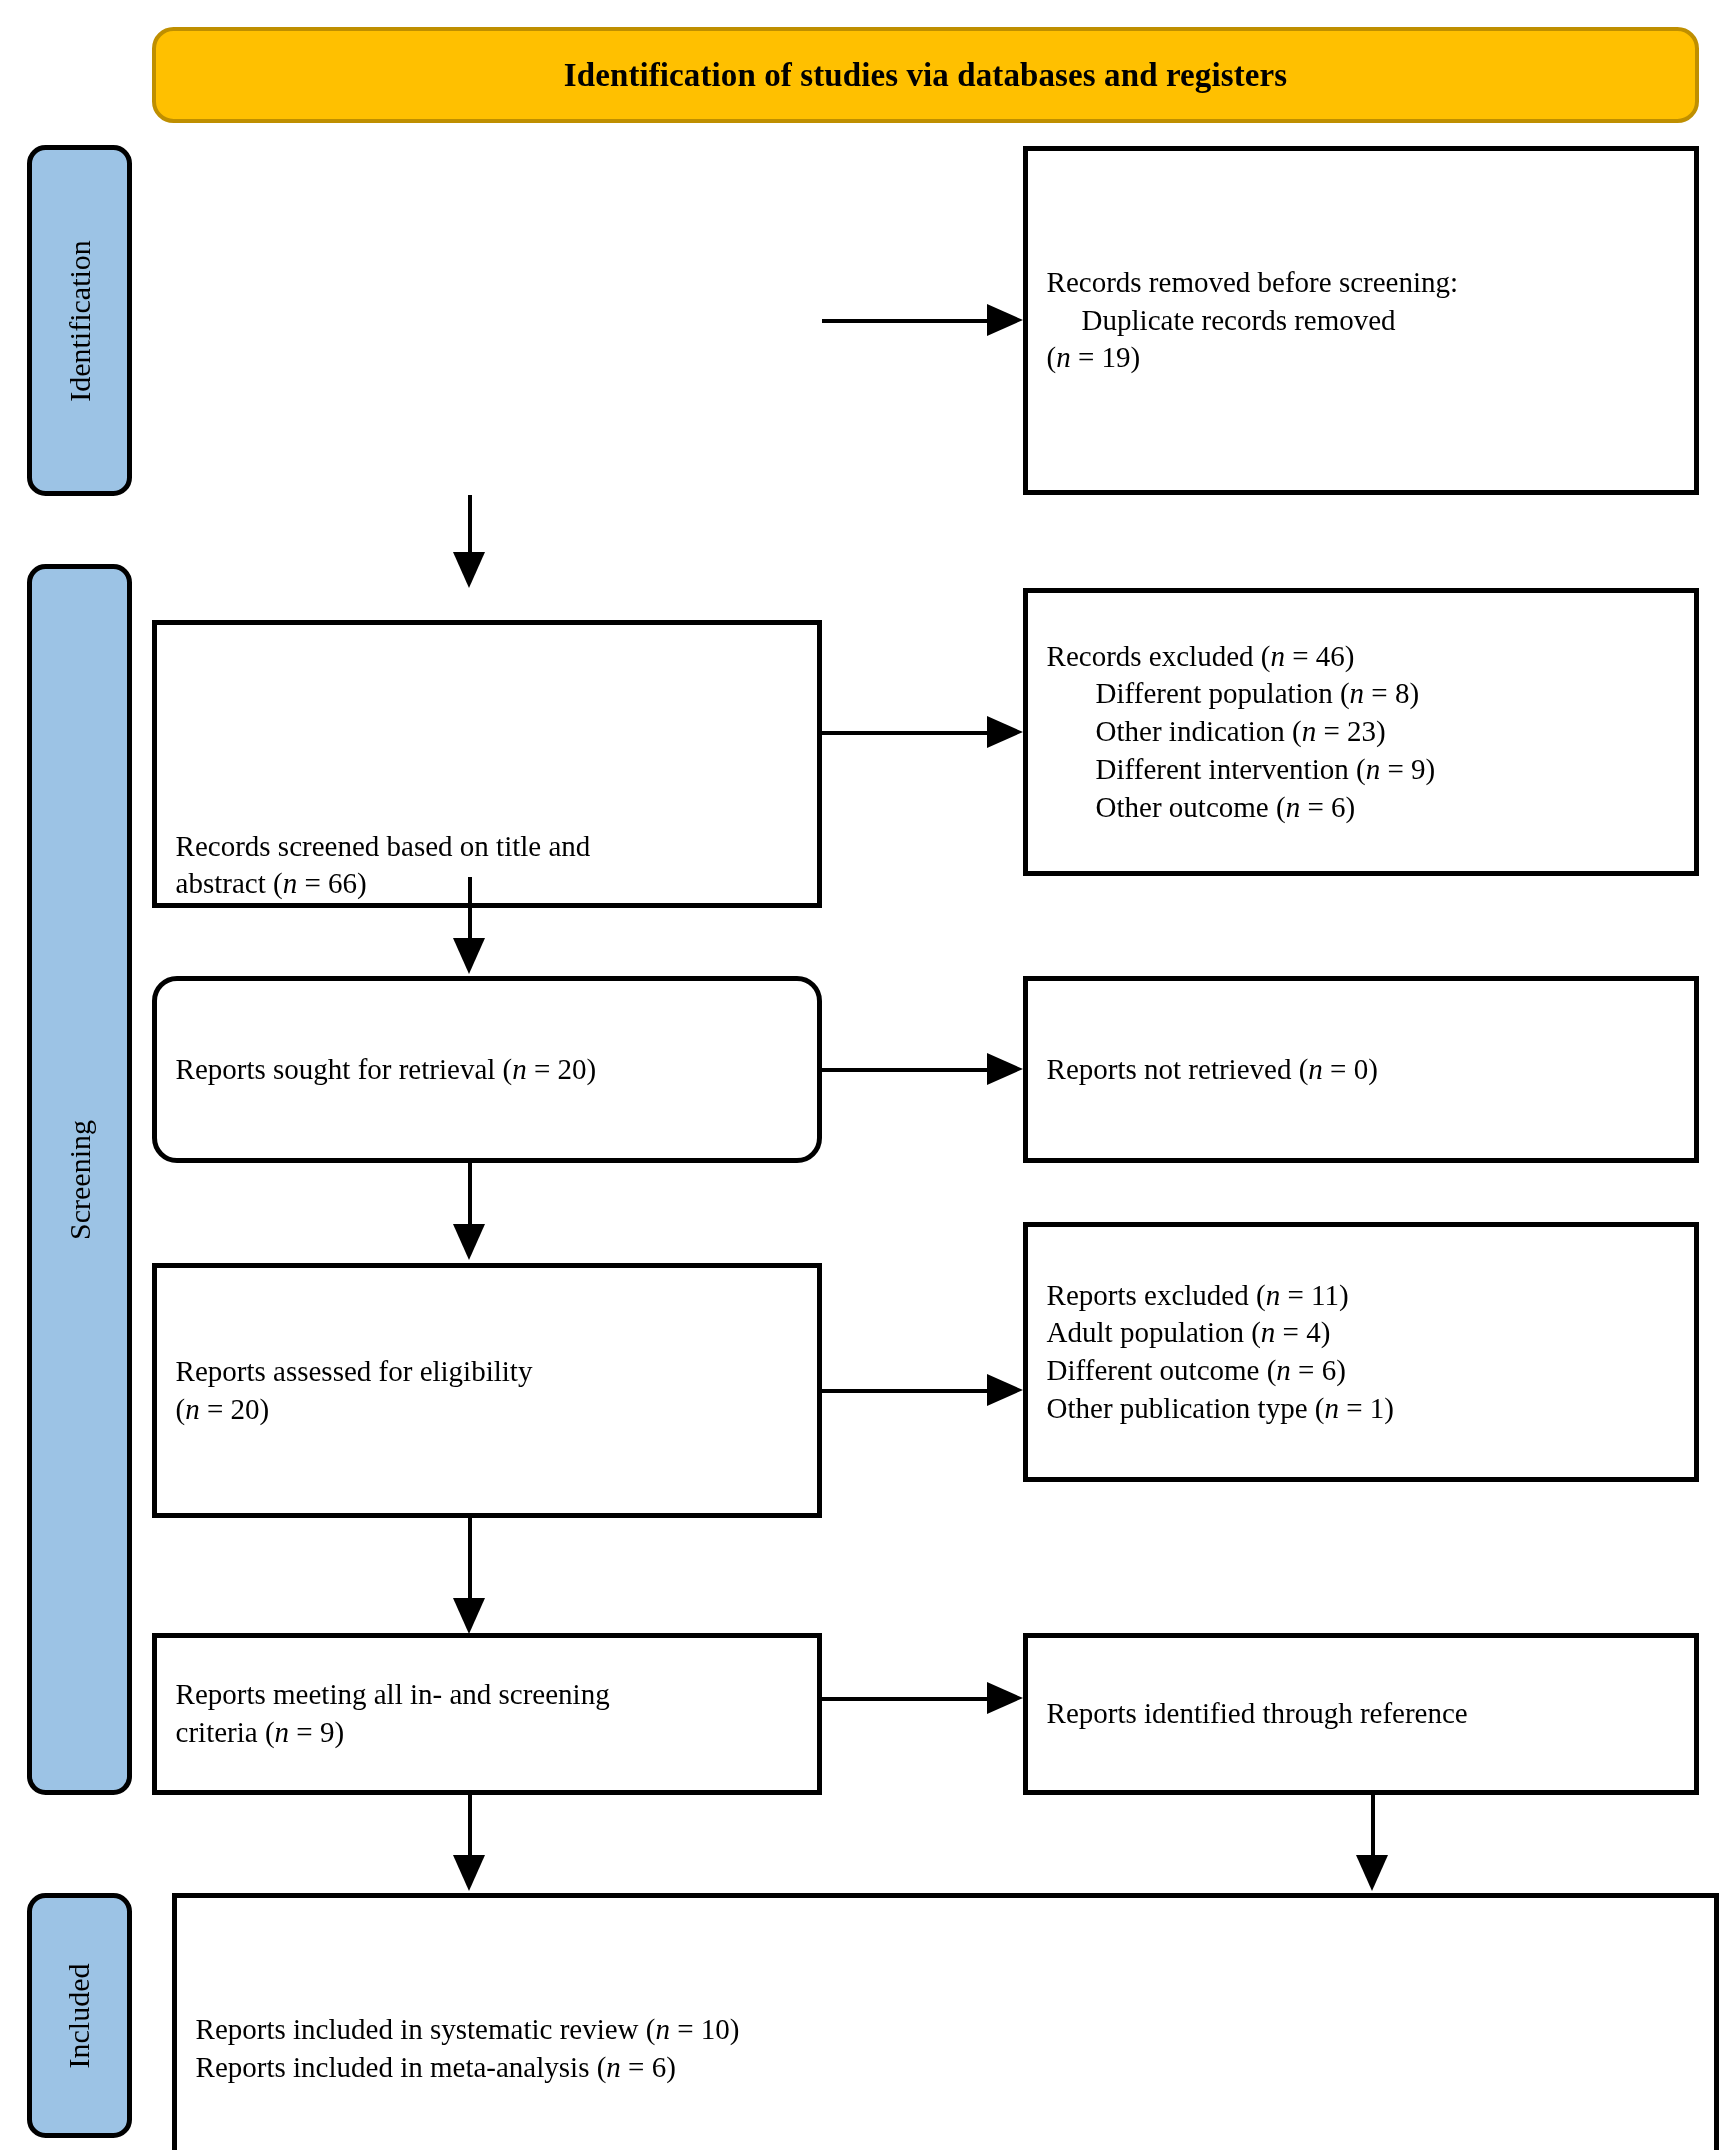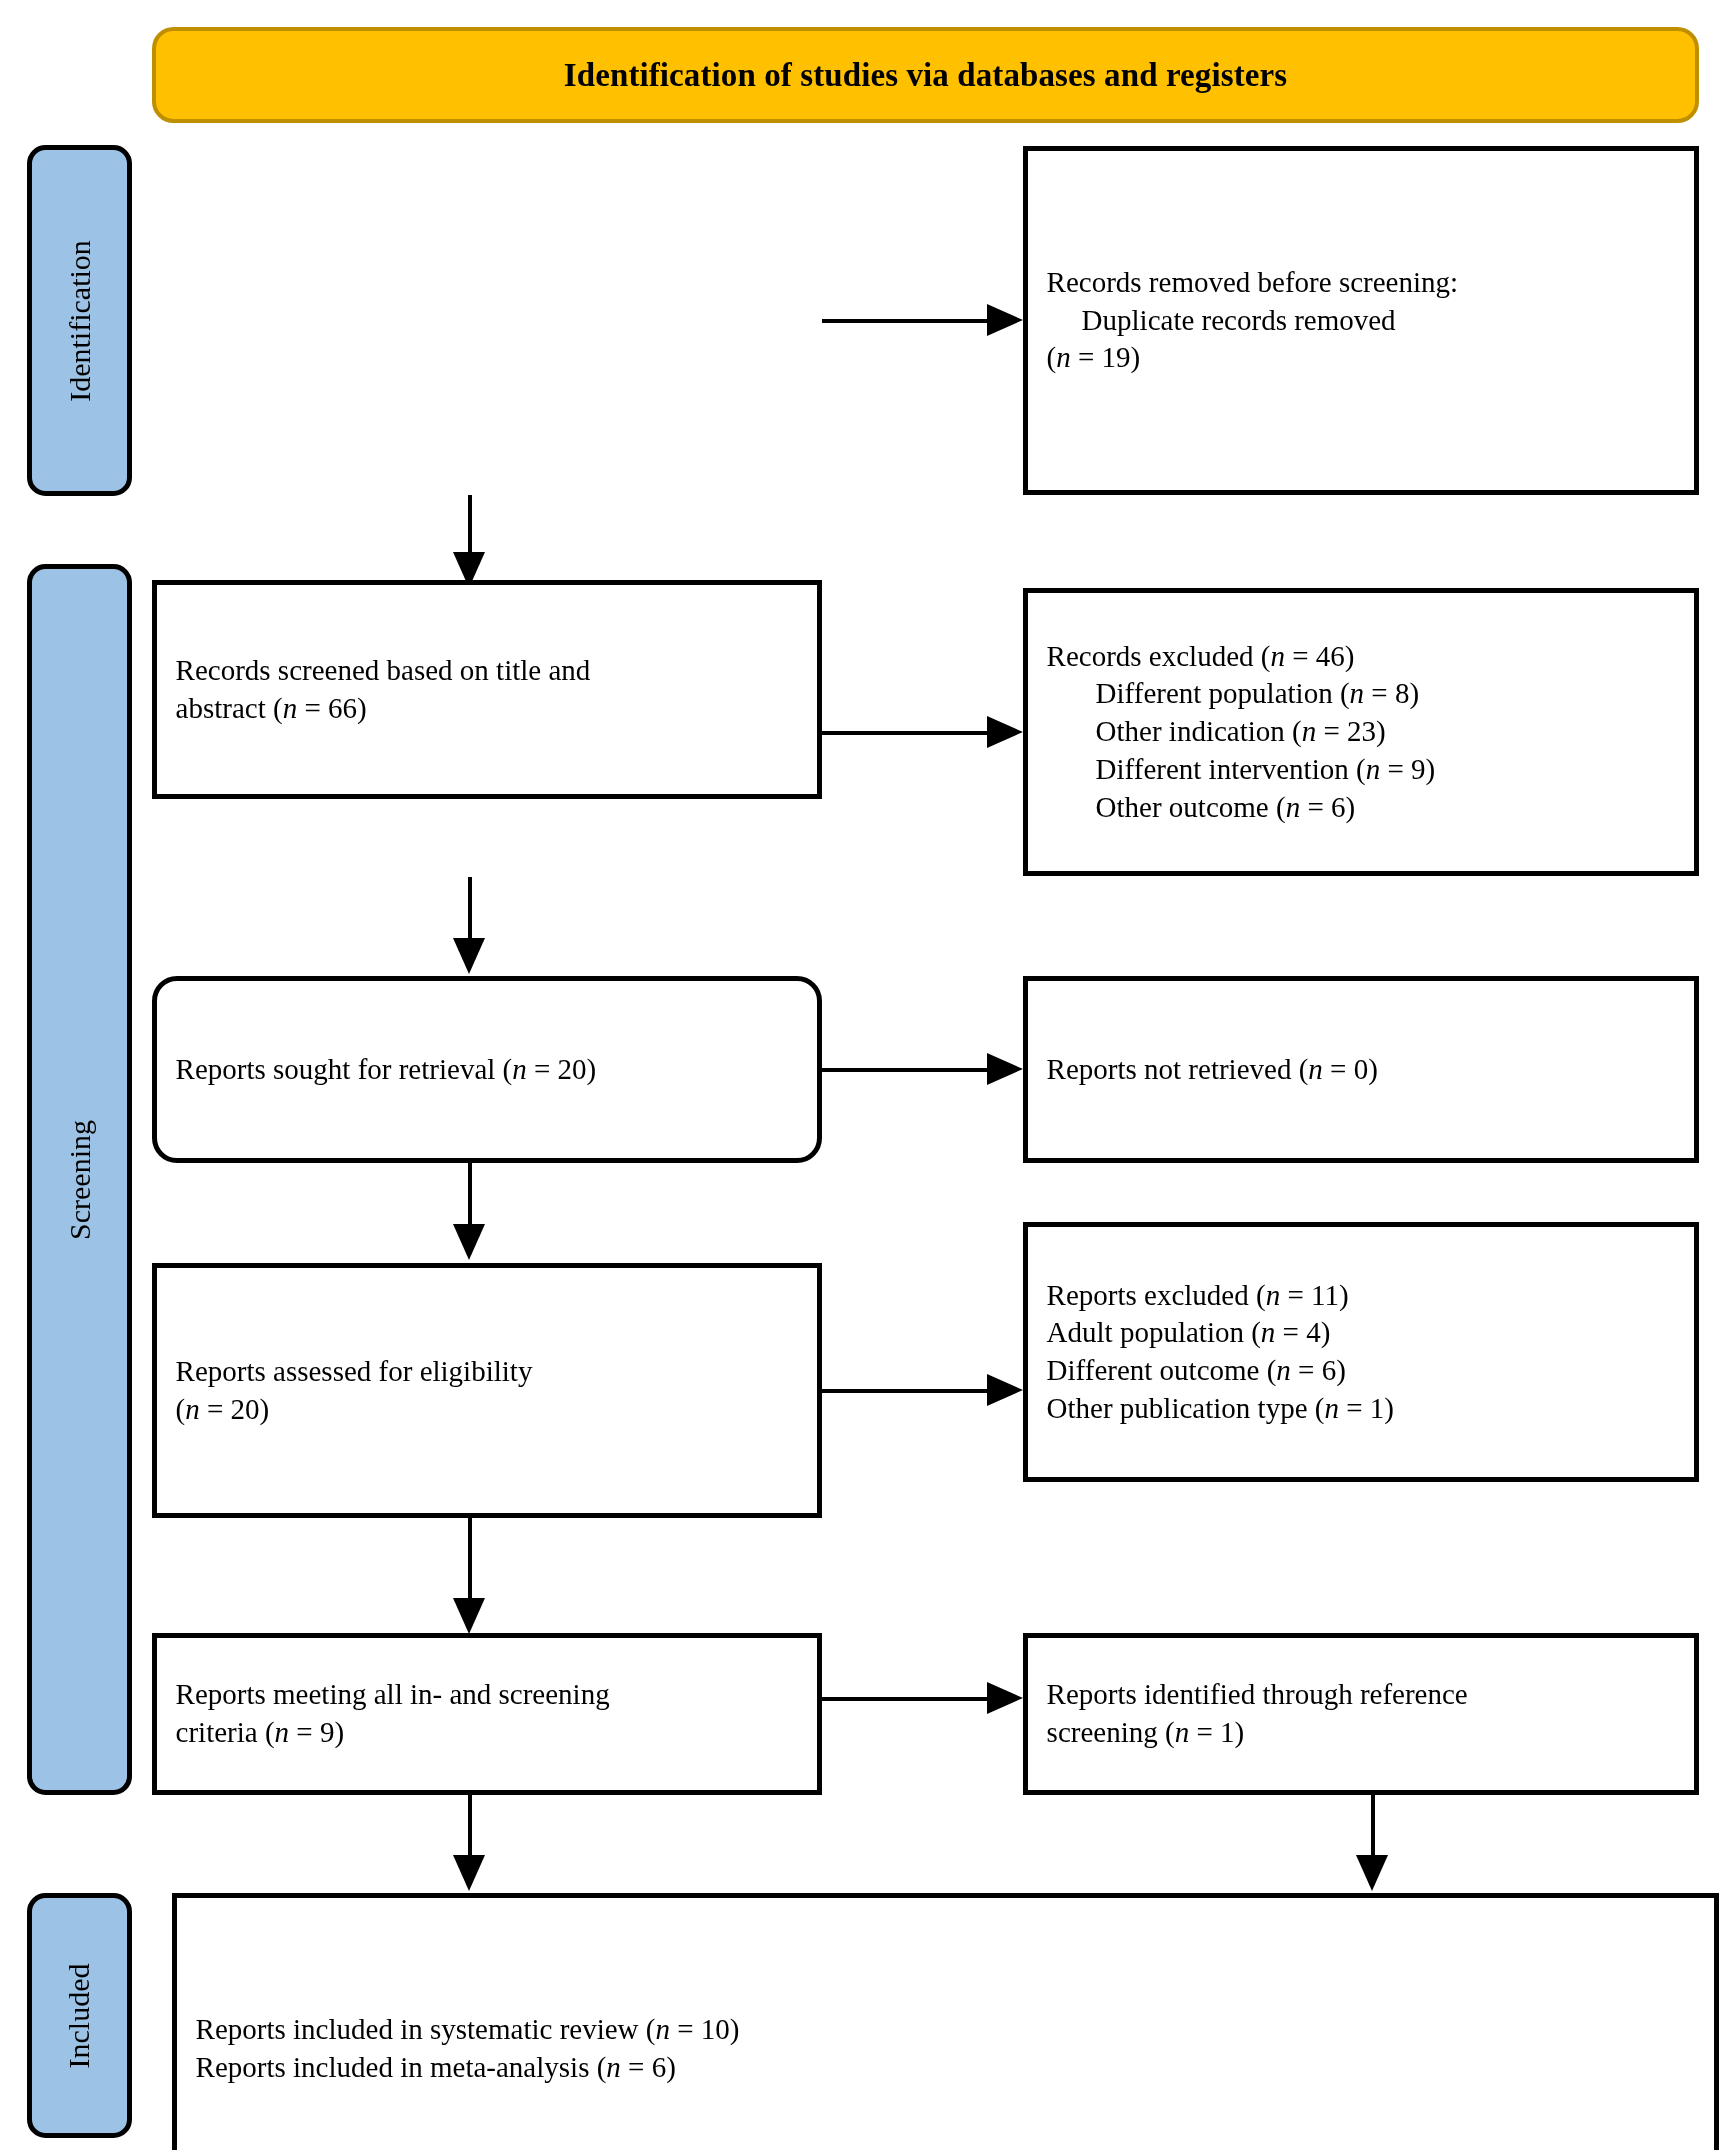--- a/index.html
+++ b/index.html
@@ -66,21 +66,21 @@
       <p>(<i>n</i> = 19)</p>
     </div>
   </div>
 
   <div class="hline" style="left:822px;top:319px;width:165px;"></div>
   <div class="harrow" style="left:987px;top:304px;"></div>
 
   <div class="vline" style="left:468px;top:495px;height:60px;"></div>
   <div class="varrow" style="left:453px;top:552px;"></div>
 
-  <div class="box" style="left:152px;top:580px;width:670px;height:219px;">
+  <div class="box" style="left:152px;top:620px;width:670px;height:288px;justify-content:flex-end;">
     <div class="txt">
       <p>Records screened based on title and</p>
       <p>abstract (<i>n</i> = 66)</p>
     </div>
   </div>
 
   <div class="box" style="left:1023px;top:588px;width:676px;height:288px;">
     <div class="txt">
       <p>Records excluded (<i>n</i> = 46)</p>
       <p class="ind" style="padding-left:49px;">Different population (<i>n</i> = 8)</p>
@@ -139,21 +139,20 @@
   <div class="box" style="left:152px;top:1633px;width:670px;height:162px;">
     <div class="txt">
       <p>Reports meeting all in- and screening</p>
       <p>criteria (<i>n</i> = 9)</p>
     </div>
   </div>
 
   <div class="box" style="left:1023px;top:1633px;width:676px;height:162px;">
     <div class="txt">
       <p>Reports identified through reference</p>
-      <p>screening (<i>n</i> = 1)</p>
     </div>
   </div>
 
   <div class="hline" style="left:822px;top:1697px;width:165px;"></div>
   <div class="harrow" style="left:987px;top:1682px;"></div>
 
   <div class="vline" style="left:468px;top:1795px;height:64px;"></div>
   <div class="varrow" style="left:453px;top:1855px;"></div>
 
   <div class="vline" style="left:1371px;top:1795px;height:64px;"></div>

